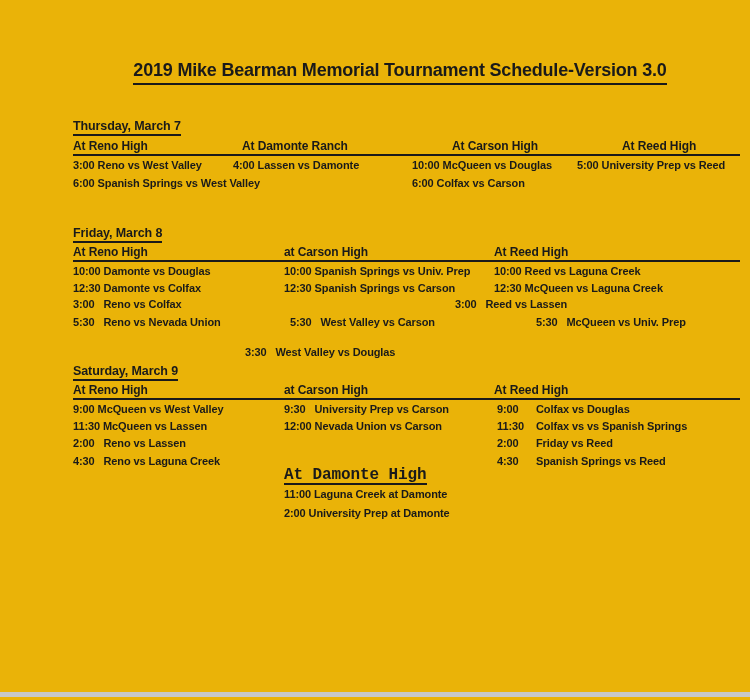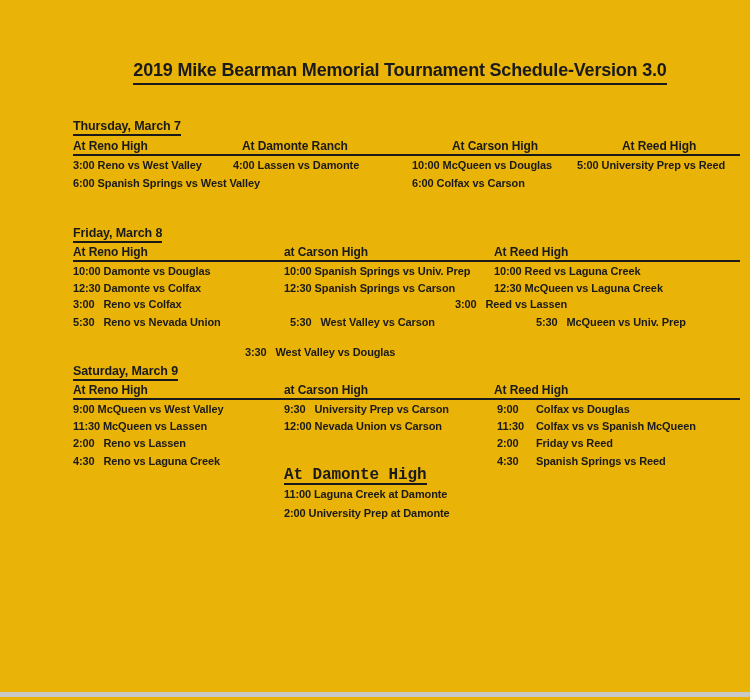--- a/index.html
+++ b/index.html
@@ -107,21 +107,21 @@
   <div class="t venue" style="left:284px; top:383px;">at Carson High</div>
   <div class="t venue" style="left:494px; top:383px;">At Reed High</div>
   <div class="rule" style="left:73px; top:398px; width:667px;"></div>
 
   <div class="t" style="left:73px;  top:402px;">9:00 McQueen vs West Valley</div>
   <div class="t" style="left:284px; top:402px;">9:30   University Prep vs Carson</div>
   <div class="t" style="left:497px; top:402px;"><span class="time">9:00</span><span>Colfax vs Douglas</span></div>
 
   <div class="t" style="left:73px;  top:419px;">11:30 McQueen vs Lassen</div>
   <div class="t" style="left:284px; top:419px;">12:00 Nevada Union vs Carson</div>
-  <div class="t" style="left:497px; top:419px;"><span class="time">11:30</span><span>Colfax vs vs Spanish McQueen</span></div>
+  <div class="t" style="left:497px; top:419px;"><span class="time">11:30</span><span>Colfax vs vs Spanish Springs</span></div>
 
   <div class="t" style="left:73px;  top:436px;">2:00   Reno vs Lassen</div>
   <div class="t" style="left:497px; top:436px;"><span class="time">2:00</span><span>Friday vs Reed</span></div>
 
   <div class="t" style="left:73px;  top:454px;">4:30   Reno vs Laguna Creek</div>
   <div class="t" style="left:497px; top:454px;"><span class="time">4:30</span><span>Spanish Springs vs Reed</span></div>
 
   <div class="t day-label" style="left:284px; top:468px; font-size:16px;font-family:Liberation Mono, monospace;">At Damonte High</div>
   <div class="t" style="left:284px; top:487px;">11:00 Laguna Creek at Damonte</div>
   <div class="t" style="left:284px; top:506px;">2:00 University Prep at Damonte</div>

